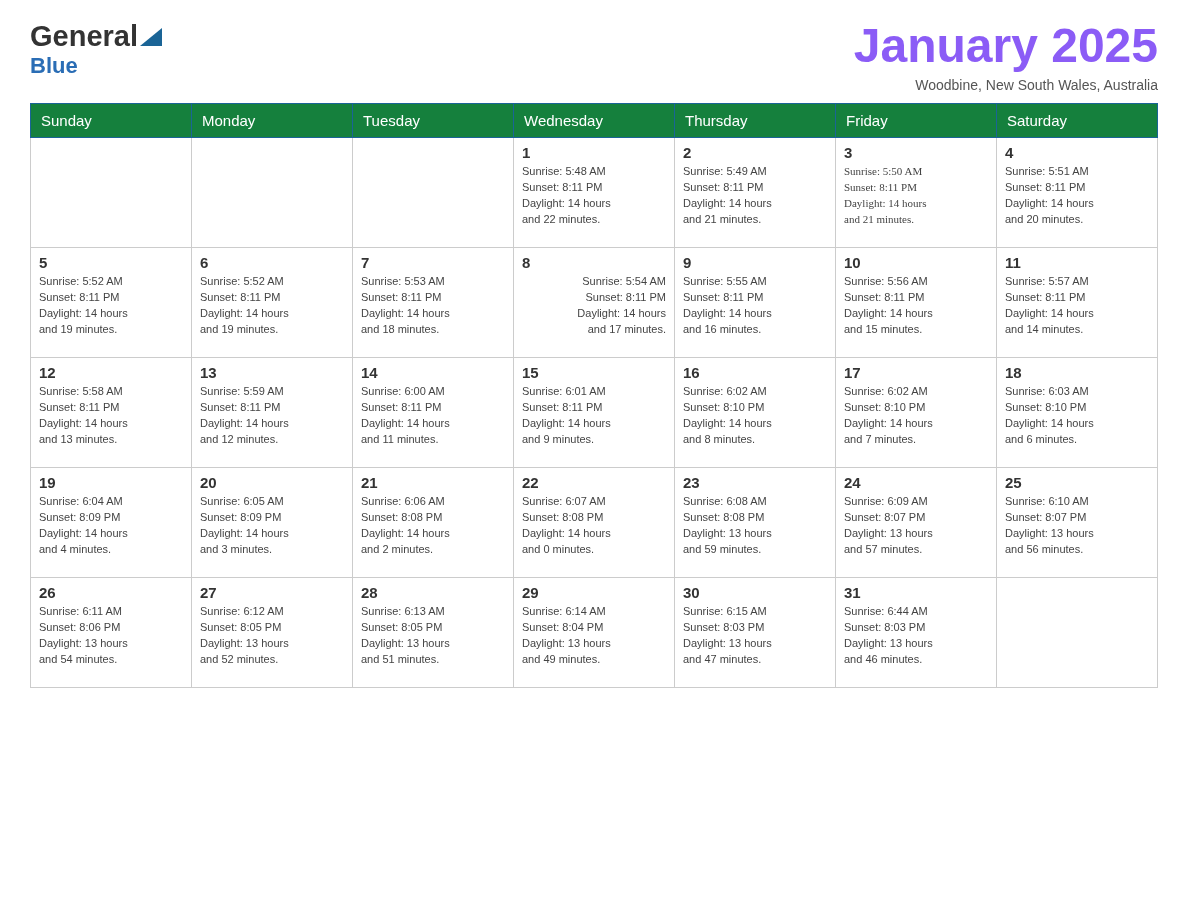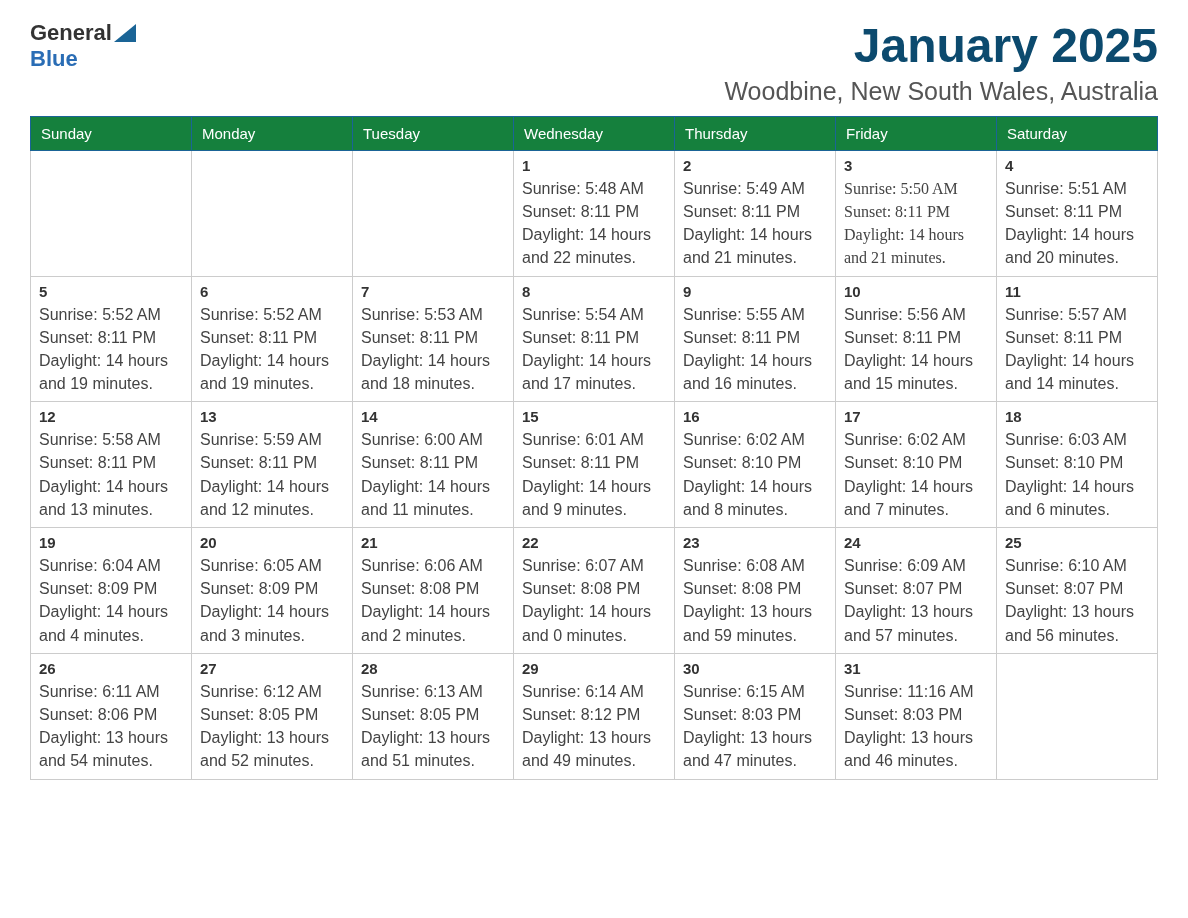--- a/index.html
+++ b/index.html
@@ -10,41 +10,41 @@
       min-height: 918px;
       padding: 20px 30px;
     }
     .header {
       display: flex;
       justify-content: space-between;
       align-items: flex-start;
       margin-bottom: 10px;
     }
     .logo-text-general {
-      font-size: 22px;
+      font-size: 29px;
       font-weight: bold;
       color: #333;
     }
     .logo-text-blue {
       font-size: 22px;
       font-weight: bold;
       color: #2a6db5;
       margin-top: 15px;
     }
     .title-block {
       text-align: right;
     }
     .month-title {
       font-size: 48px;
       font-weight: bold;
-      color: #0c4a6e;
+      color: #8b5cf6;
       line-height: 1.1;
     }
     .location-title {
-      font-size: 25px;
+      font-size: 14px;
       color: #555;
       margin-top: 4px;
     }
     table {
       width: 100%;
       border-collapse: collapse;
       margin-top: 8px;
     }
     thead th {
       background-color: #15803d;
@@ -66,21 +66,21 @@
       height: 110px;
     }
     .day-num {
       font-size: 15px;
       font-weight: bold;
       color: #333;
       display: block;
       margin-bottom: 3px;
     }
     .day-info {
-      font-size: 16px;
+      font-size: 11px;
       color: #444;
       line-height: 1.45;
     }
     tbody tr td {
       background: #fff;
     }
     tbody tr:nth-child(odd) td {
       
     }
     .empty-cell {
@@ -183,21 +183,21 @@
         </td>
         <td>
           <span class="day-num">7</span>
           <div class="day-info" style="white-space: pre-line;">Sunrise: 5:53 AM
 Sunset: 8:11 PM
 Daylight: 14 hours
 and 18 minutes.</div>
         </td>
         <td>
           <span class="day-num">8</span>
-          <div class="day-info" style="white-space: pre-line;">Sunrise: 5:54 AM
+          <div class="day-info" style="white-space: pre-line; text-align: right;">Sunrise: 5:54 AM
 Sunset: 8:11 PM
 Daylight: 14 hours
 and 17 minutes.</div>
         </td>
         <td>
           <span class="day-num">9</span>
           <div class="day-info" style="white-space: pre-line;">Sunrise: 5:55 AM
 Sunset: 8:11 PM
 Daylight: 14 hours
 and 16 minutes.</div>
@@ -337,34 +337,34 @@
         <td>
           <span class="day-num">28</span>
           <div class="day-info" style="white-space: pre-line;">Sunrise: 6:13 AM
 Sunset: 8:05 PM
 Daylight: 13 hours
 and 51 minutes.</div>
         </td>
         <td>
           <span class="day-num">29</span>
           <div class="day-info" style="white-space: pre-line;">Sunrise: 6:14 AM
-Sunset: 8:12 PM
+Sunset: 8:04 PM
 Daylight: 13 hours
 and 49 minutes.</div>
         </td>
         <td>
           <span class="day-num">30</span>
           <div class="day-info" style="white-space: pre-line;">Sunrise: 6:15 AM
 Sunset: 8:03 PM
 Daylight: 13 hours
 and 47 minutes.</div>
         </td>
         <td>
           <span class="day-num">31</span>
-          <div class="day-info" style="white-space: pre-line;">Sunrise: 11:16 AM
+          <div class="day-info" style="white-space: pre-line;">Sunrise: 6:44 AM
 Sunset: 8:03 PM
 Daylight: 13 hours
 and 46 minutes.</div>
         </td>
         <td class="empty-cell"></td>
       </tr>
     </tbody>
 </table>
 
 </body></html>

